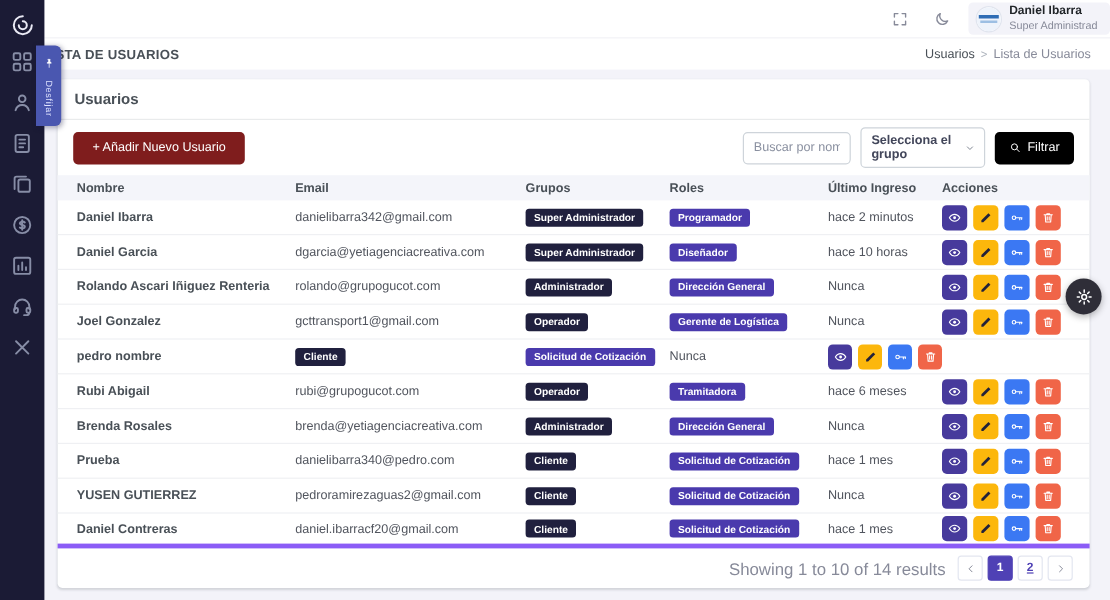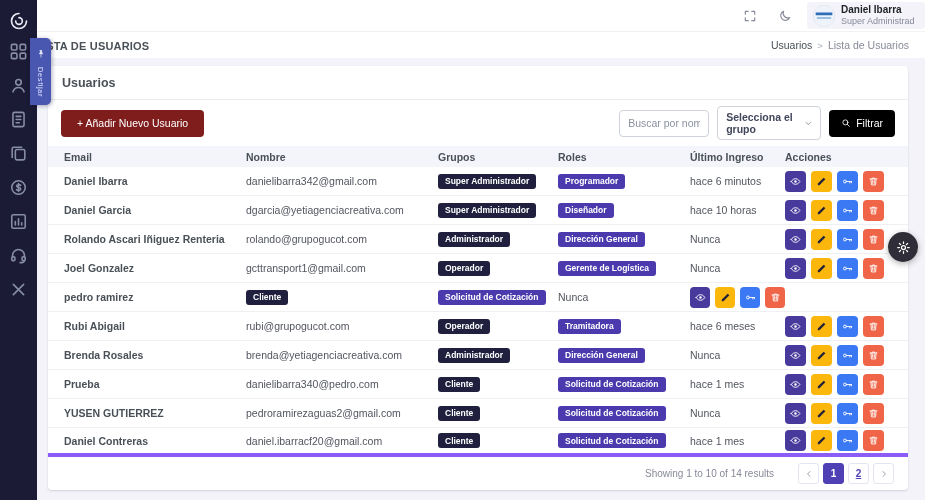--- a/index.html
+++ b/index.html
@@ -64,21 +64,21 @@
   .cactions{display:flex;gap:5px}
   .act{width:21px;height:21px;border:none;border-radius:4px;display:flex;align-items:center;justify-content:center;cursor:pointer;padding:0}
   .act .icon{width:11px;height:11px}
   .act.view{background:#473a9c;color:#fff}
   .act.edit{background:#fcb70c;color:#23223a}
   .act.password{background:#3b78f3;color:#fff}
   .act.delete{background:#f06548;color:#fff}
 
   
   .pagination{position:absolute;left:0;right:0;bottom:0;height:33px;display:flex;align-items:center;justify-content:flex-end;padding:0 14px;gap:4px}
-  .pg-summary{font-size:10px;color:#878a99;margin-right:20px}
+  .pg-summary{font-size:14px;color:#878a99;margin-right:6px}
   .pg-btn{min-width:21px;height:21px;border:1px solid #e3e6f0;background:#fff;border-radius:3px;display:flex;align-items:center;justify-content:center;font-size:10px;color:#878a99;cursor:pointer}
   .pg-btn .icon{width:10px;height:10px}
   .pg-btn.page{color:#4f41b5;text-decoration:underline;font-weight:600}
   .pg-btn.active{background:#4f41b5;border-color:#4f41b5;color:#fff;text-decoration:none}
 
   
   .gear-fab{position:absolute;left:888px;top:232px;width:30px;height:30px;border-radius:50%;background:#2f2e38;color:#fff;display:flex;align-items:center;justify-content:center;z-index:100;cursor:pointer;box-shadow:0 2px 6px rgba(0,0,0,.3);border:none}
   .gear-fab .icon{width:15px;height:15px}
 </style>
 </head>
@@ -215,35 +215,35 @@
                 <circle cx="10.5" cy="10.5" r="6"></circle>
                 <path d="M15 15l5 5"></path>
               </svg>
             </span>
           <span>Filtrar</span>
         </button>
       </div>
     </div>
 
     <div class="thead">
+      <span>Nombre</span>
       <span>Email</span>
-      <span>Nombre</span>
       <span>Grupos</span>
       <span>Roles</span>
       <span>Último Ingreso</span>
       <span>Acciones</span>
     </div>
 
     <div id="tbody">
         <div class="trow">
           <div class="cname">Daniel Ibarra</div>
           <div class="cemail">danielibarra342@gmail.com</div>
           <div><span class="badge group">Super Administrador</span></div>
           <div><span class="badge role">Programador</span></div>
-          <div class="clast">hace 6 minutos</div>
+          <div class="clast">hace 2 minutos</div>
           <div class="cactions">
             <button class="act view">
               <span class="icon">
                 <svg viewBox="0 0 24 24" fill="none" stroke="currentColor" stroke-width="2" stroke-linecap="round" stroke-linejoin="round">
                   <path d="M2.5 12S6 5.8 12 5.8 21.5 12 21.5 12 18 18.2 12 18.2 2.5 12 2.5 12z"></path>
                   <circle cx="12" cy="12" r="2.6" fill="currentColor" stroke="none"></circle>
                 </svg>
               </span>
             </button>
             <button class="act edit">
@@ -381,21 +381,21 @@
             <button class="act delete">
               <span class="icon">
                 <svg viewBox="0 0 24 24" fill="none" stroke="currentColor" stroke-width="2" stroke-linecap="round" stroke-linejoin="round">
                   <path d="M4.5 6.5h15M9.5 6.5V4.5h5v2M6.5 6.5l1 13h9l1-13M10.2 10v6M13.8 10v6"></path>
                 </svg>
               </span>
             </button>
           </div>
         </div>
         <div class="trow">
-          <div class="cname">pedro ramirez</div>
+          <div class="cname">pedro nombre</div>
           <div><span class="badge group">Cliente</span></div>
           <div><span class="badge role">Solicitud de Cotización</span></div>
           <div class="clast">Nunca</div>
           <div class="cactions">
             <button class="act view">
               <span class="icon">
                 <svg viewBox="0 0 24 24" fill="none" stroke="currentColor" stroke-width="2" stroke-linecap="round" stroke-linejoin="round">
                   <path d="M2.5 12S6 5.8 12 5.8 21.5 12 21.5 12 18 18.2 12 18.2 2.5 12 2.5 12z"></path>
                   <circle cx="12" cy="12" r="2.6" fill="currentColor" stroke="none"></circle>
                 </svg>

